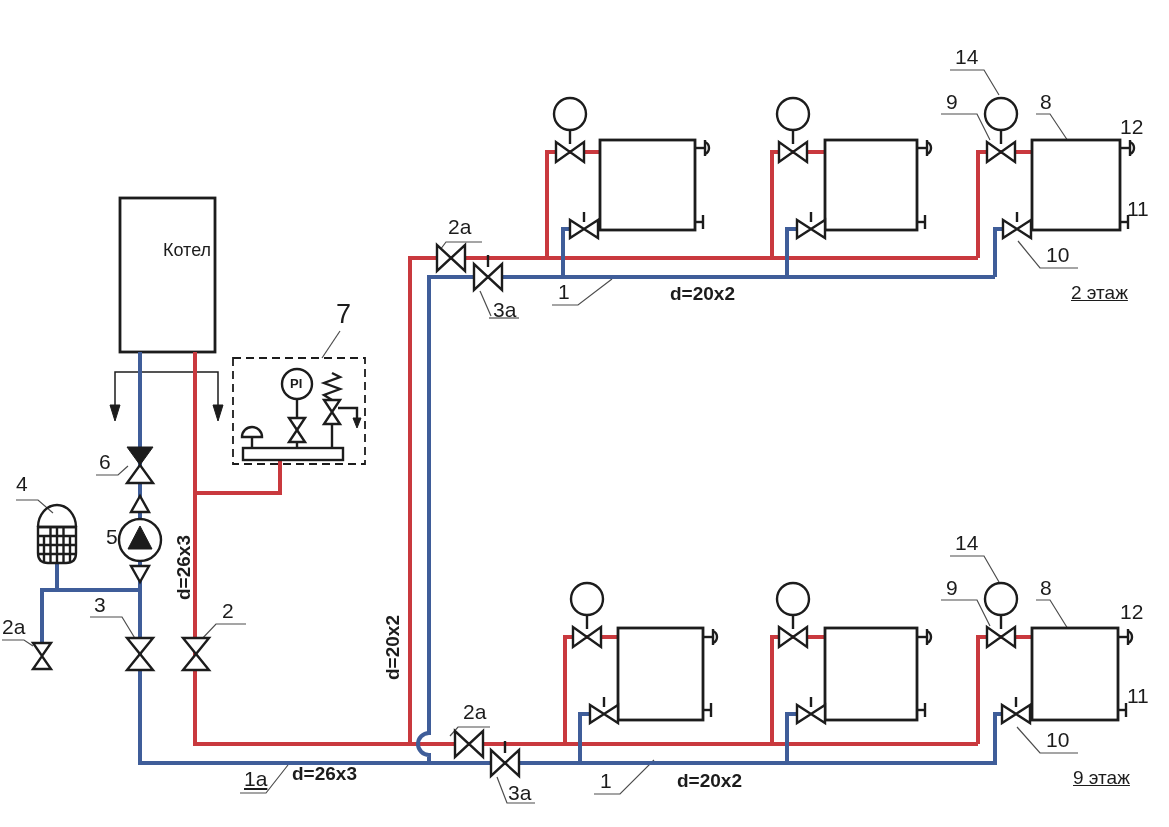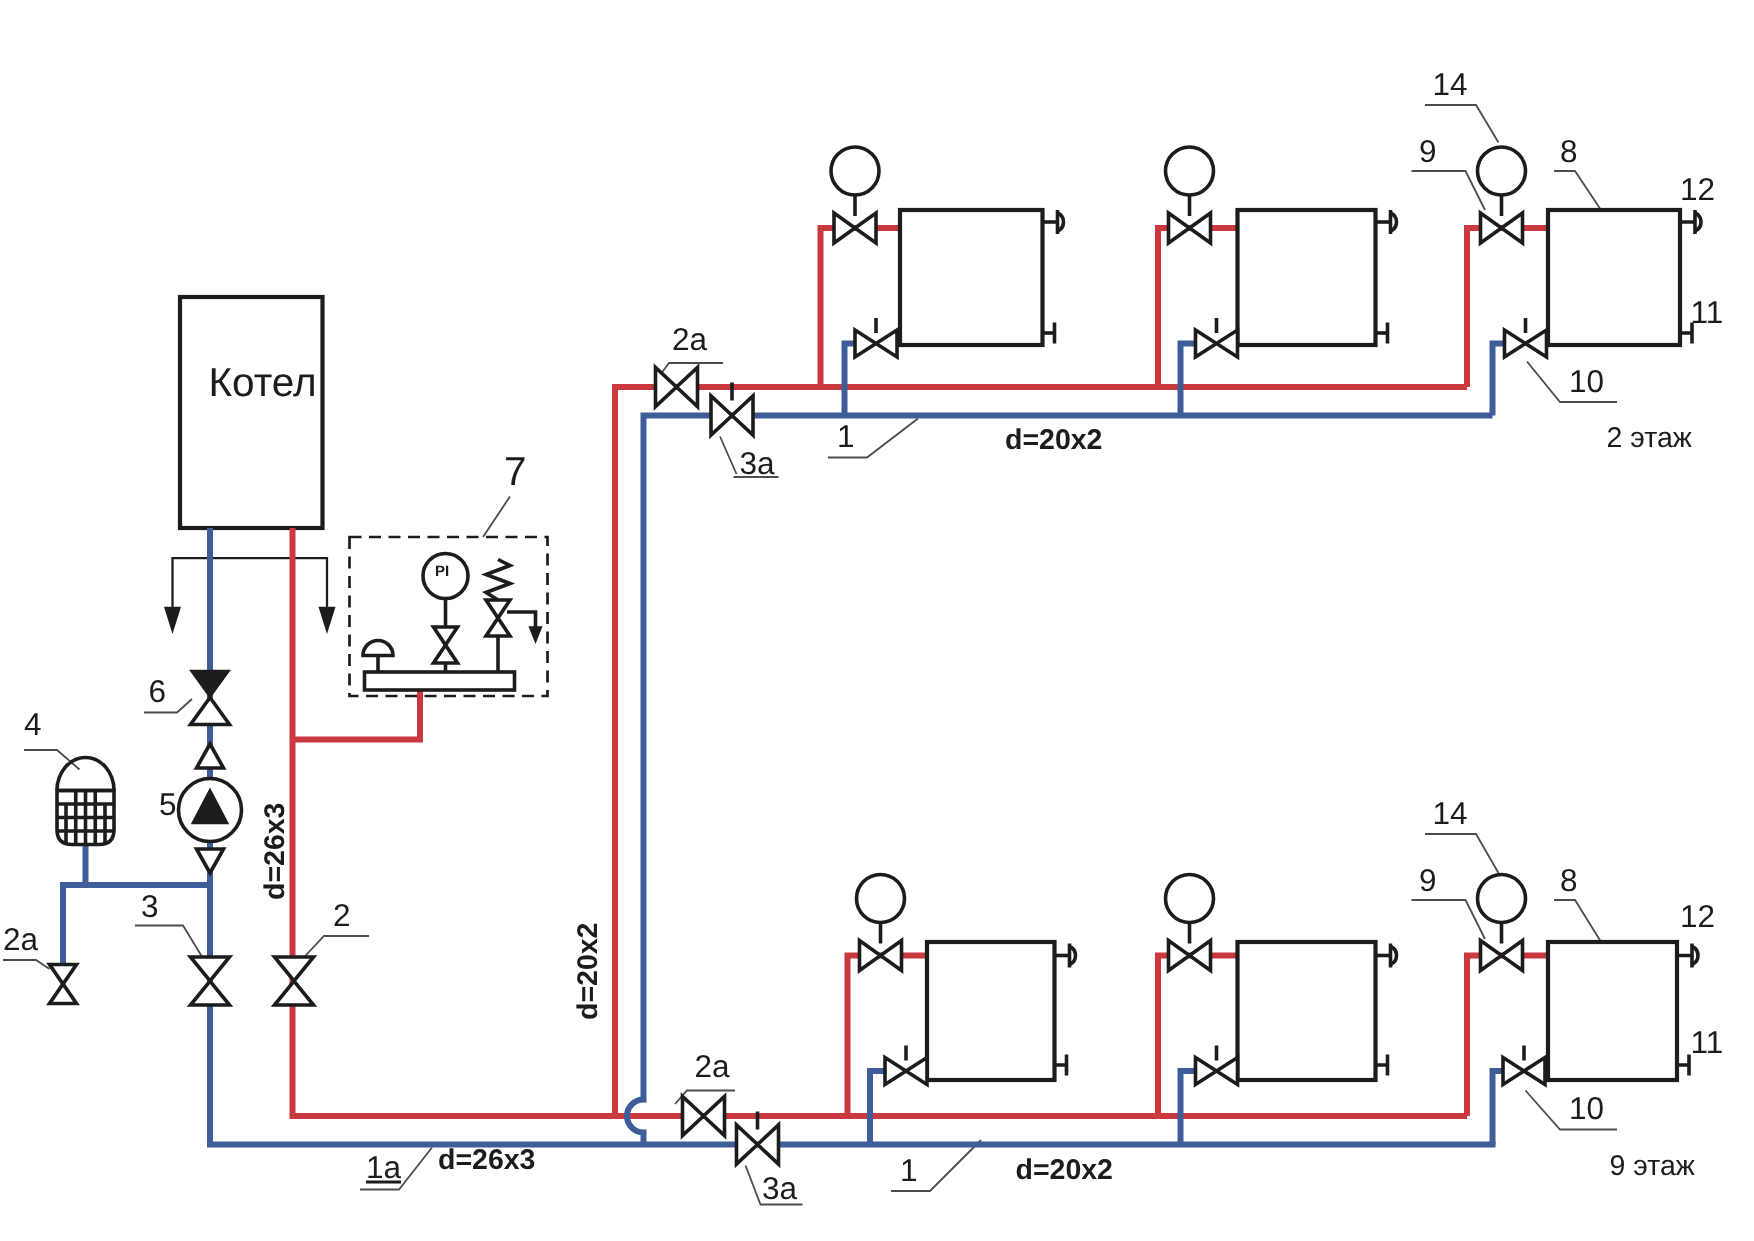--- a/index.html
+++ b/index.html
@@ -4,23 +4,23 @@
 <style>
   html,body { margin:0; padding:0; background:#fff; }
   .canvas {
     position:relative; width:1169px; height:827px; background:#ffffff;
     font-family:"Liberation Sans", sans-serif; overflow:hidden;
   }
   .canvas svg { position:absolute; left:0; top:0; }
   .lbl { position:absolute; color:var(--line); font-size:21px; line-height:1.05; white-space:nowrap; }
   .lbl.big   { font-size:27px; }
   .lbl.dim   { font-size:19px; font-weight:bold; }
-  .lbl.floor { font-size:19px; }
-  .lbl.gauge { font-size:10px; font-weight:bold; }
-  .lbl.boiler{ font-size:27px; }
+  .lbl.floor { font-size:19px;text-decoration:underline; }
+  .lbl.gauge { font-size:13px; font-weight:bold; }
+  .lbl.boiler{ font-size:18px;margin-left:24px; }
   .lbl.vert  { transform:rotate(-90deg); transform-origin:0 0; font-size:19px; font-weight:bold; }
 
   .pipe-s { fill:none; stroke:var(--supply); stroke-width:4; }
   .pipe-r { fill:none; stroke:var(--return); stroke-width:4; }
   .sym    { fill:#fff; stroke:var(--line); stroke-width:2.4; stroke-linejoin:miter; }
   .sym-f  { fill:var(--line); stroke:var(--line); stroke-width:1; }
   .sym-l  { fill:none; stroke:var(--line); stroke-width:2.4; }
   .box    { fill:#fff; stroke:var(--line); stroke-width:2.8; }
   .thin   { fill:none; stroke:var(--line); stroke-width:1.5; }
   .dash   { fill:none; stroke:var(--line); stroke-width:1.8; stroke-dasharray:8 5; }

